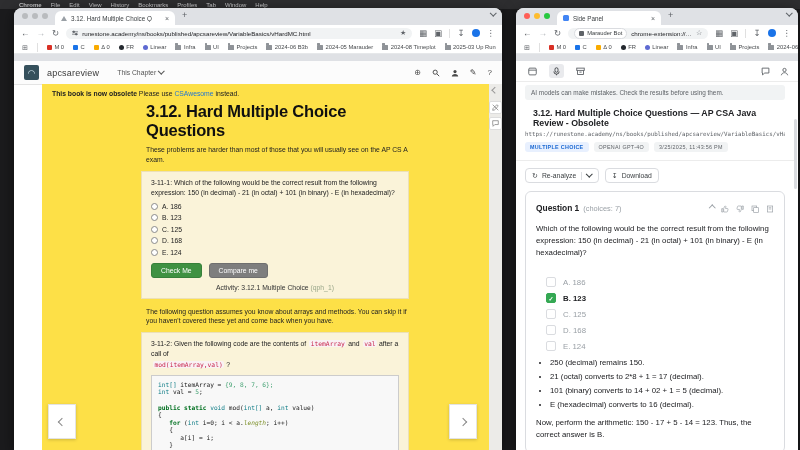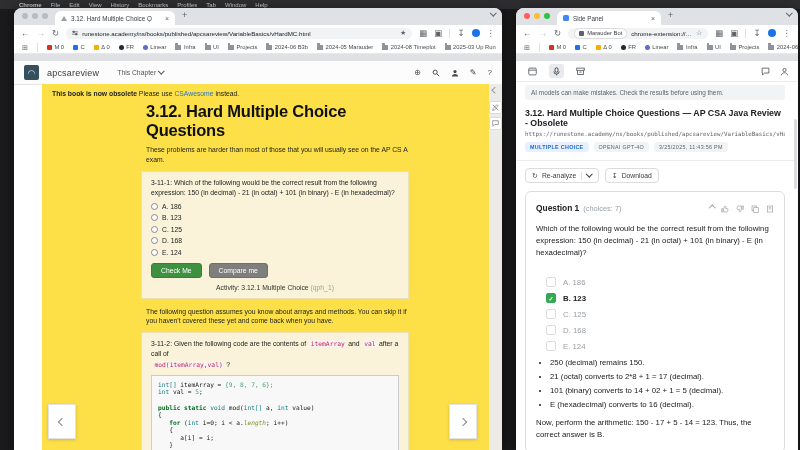--- a/index.html
+++ b/index.html
@@ -98,21 +98,21 @@
   #nav-next{right:12px;top:320px;}
   
   .panel{position:absolute;top:53px;bottom:0;left:0;right:0;background:#fff;overflow:hidden;}
   .panel-toolbar{height:20px;border-bottom:1px solid #ececec;display:flex;align-items:center;gap:9px;padding:0 9px;}
   .ptab{width:15px;height:14px;display:flex;align-items:center;justify-content:center;border-radius:3px;color:#5f6368;}
   .ptab.active{background:#e9eaed;}
   .ptool-right{margin-left:auto;display:flex;gap:10px;align-items:center;color:#5f6368;}
   .panel-scroll{position:absolute;top:20px;left:0;right:4px;bottom:0;padding:4px 9px 0;overflow:hidden;}
   .panel-h{font-size:11px;font-weight:700;color:#202124;margin:2px 0 5px;}
   .disclaimer{background:#f1f3f4;color:#5f6368;font-size:6.4px;padding:4px 6px;border-radius:3px;}
-  .doc-title{font-size:8.8px;font-weight:700;color:#202124;margin:8px 0 3px;}
+  .doc-title{font-size:8.8px;font-weight:700;color:#202124;margin:8px 8px 3px;}
   .doc-url{font-family:"DejaVu Sans Mono",monospace;font-size:5.8px;color:#5f6368;margin-bottom:5px;
            white-space:nowrap;overflow:hidden;}
   .badges{display:flex;gap:5px;}
   .badge{font-size:5.4px;padding:2px 5px;border-radius:3px;letter-spacing:.3px;white-space:nowrap;}
   .badge-blue{background:#e8f0fe;color:#1967d2;font-weight:bold;}
   .badge-gray{background:#f1f3f4;color:#5f6368;}
   .pdivider{border-top:1px solid #ececec;margin:8px -9px 7px;}
   .action-row{display:flex;gap:6px;margin-bottom:8px;}
   .pill-btn{display:flex;align-items:center;gap:4px;border:1px solid #dadce0;border-radius:4px;
             background:#fff;color:#3c4043;font-size:6.8px;padding:2.5px 6px;}

